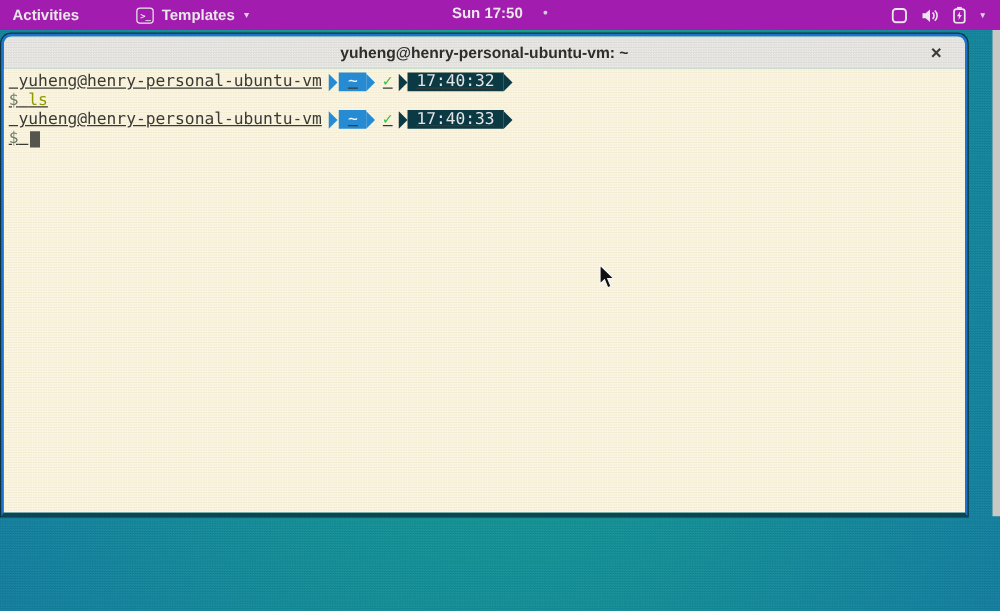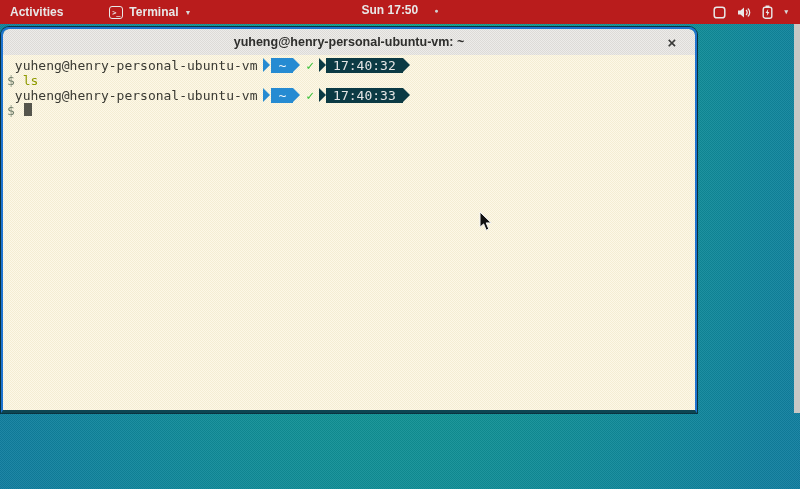--- a/index.html
+++ b/index.html
@@ -2,21 +2,21 @@
 <html><head>
 <meta charset="utf-8">
 <style>
   * { margin:0; padding:0; box-sizing:border-box; }
   html,body { width:800px; height:489px; overflow:hidden; background:#000;
               font-family:"Liberation Sans", sans-serif; }
   .stage { position:relative; width:800px; height:489px; overflow:hidden; }
 
   
   .topbar { position:absolute; left:0; top:0; width:800px; height:24px;
-            background:#b91c1c; color:#e8e8e8; display:flex; align-items:center;
+            background:#a21caf; color:#e8e8e8; display:flex; align-items:center;
             font-size:12px; font-weight:600; z-index:30; }
   .activities { padding:0 10px; height:100%; display:flex; align-items:center; }
   .appmenu { display:flex; align-items:center; gap:6px; margin-left:30px; height:100%; padding:0 6px; }
   .appicon { width:14px; height:13px; border:1.4px solid #e8e8e8; border-radius:3px;
              display:flex; align-items:flex-end; justify-content:center;
              font-size:7px; line-height:8px; font-weight:700; letter-spacing:0;
              font-family:"DejaVu Sans Mono", monospace; padding-bottom:1px; }
   .caret-down { font-size:7px; color:#d8d8d8; }
   .clock { position:absolute; left:0; right:0; top:0; height:20px; display:flex;
            align-items:center; justify-content:center; gap:16px; pointer-events:none; }
@@ -27,40 +27,40 @@
   
   .wallpaper { position:absolute; left:0; top:24px; width:800px; height:465px;
      background:radial-gradient(95% 260% at 50% 8%, #12a389 0%, #10879c 48%, #1366a9 100%); }
   .wallpaper::after { content:""; position:absolute; inset:0;
      background-image:repeating-conic-gradient(rgba(255,255,255,0.06) 0% 25%, rgba(0,0,0,0.05) 0% 50%);
      background-size:2px 2px; }
   .edge-strip { position:absolute; right:0; top:24px; width:6px; height:389px;
      background:#c9c8c5; z-index:25; }
 
   
-  .window { position:absolute; left:1px; top:27px; width:696px; height:386px;
+  .window { position:absolute; left:1px; top:27px; width:773px; height:386px;
      border:2px solid #1e73cf; border-bottom:3px solid #0d4552;
      border-radius:8px 8px 0 0; box-shadow:0 0 0 1px #0a3340; z-index:20;
      display:flex; flex-direction:column; overflow:hidden; }
   .titlebar { height:26px; flex:0 0 26px; position:relative;
      background-color:#e6e4e1;
      background-image:repeating-conic-gradient(#edecea 0% 25%, #dddbd7 0% 50%);
      background-size:2px 2px;
      display:flex; align-items:center; justify-content:center;
      font-size:12.5px; font-weight:700; color:#2e2e2c; border-radius:6px 6px 0 0; }
   .closebtn { position:absolute; right:12px; top:0; height:26px; width:22px;
      display:flex; align-items:center; justify-content:center;
      font-size:15px; font-weight:700; color:#3a3a38; cursor:default; }
 
   .term { flex:1; background-color:#f8f1da;
      background-image:repeating-conic-gradient(#fdf8e8 0% 25%, #f4edd3 0% 50%);
      background-size:2px 2px;
      font-family:"DejaVu Sans Mono", monospace; font-size:13px; line-height:15px;
      color:#3a3a33; padding:3px 0 0 4px; position:relative; }
-  .tline { height:15px; display:flex; align-items:flex-start; white-space:pre; }
+  .tline { height:15px; display:flex; align-items:flex-end; white-space:pre;text-decoration:underline; }
 
   
   .p-user { white-space:pre; color:#3a3a33; }
   .tri { width:0; height:0; border-top:7.5px solid transparent; border-bottom:7.5px solid transparent; }
   .tri-blue { border-left:7px solid #268bd2; }
   .tri-dark { border-left:7px solid #0b3a44; }
   .seg { height:15px; display:flex; align-items:center; padding:0 7px; }
   .seg-blue { background:#268bd2; color:#eef5fb; margin-left:1px; }
   .seg-dark { background:#0b3a44; color:#e5e5e5; }
   .gap6 { width:6px; } .gap5 { width:5px; }
@@ -78,21 +78,21 @@
 
 <div class="stage">
 
   <div class="wallpaper"></div>
   <div class="edge-strip"></div>
 
   <div class="topbar">
     <div class="activities">Activities</div>
     <div class="appmenu">
       <span class="appicon">&gt;_</span>
-      <span>Terminal</span>
+      <span>Templates</span>
       <span class="caret-down">▼</span>
     </div>
     <div class="clock">
       <span>Sun 17:50</span>
       <span class="notif-dot">●</span>
     </div>
     <div class="sysicons">
       <svg width="13" height="13" viewBox="0 0 13 13">
         <rect x="1.2" y="1.2" width="10.6" height="10.6" rx="2.6" fill="none" stroke="#e8e8e8" stroke-width="1.5"></rect>
       </svg>

